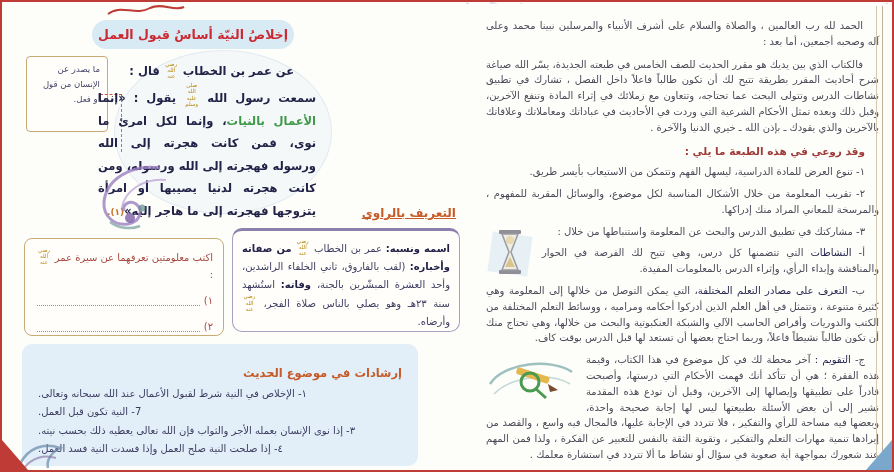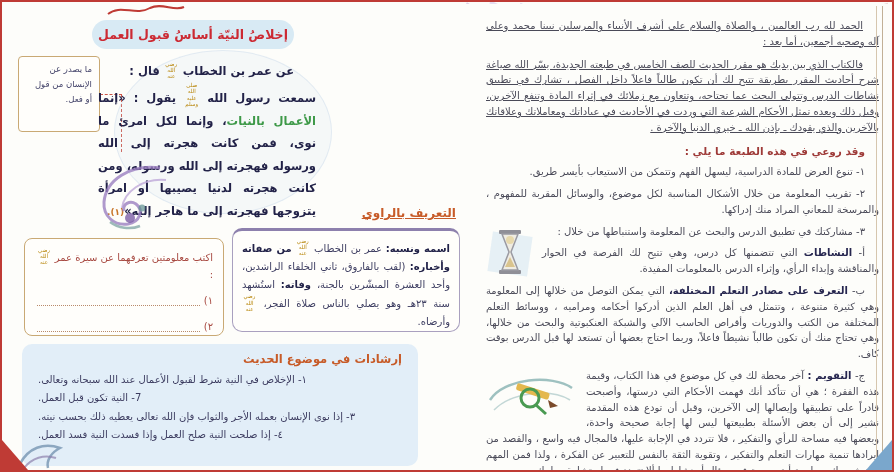--- a/index.html
+++ b/index.html
@@ -10,21 +10,21 @@
     font-family:"DejaVu Sans",sans-serif;direction:rtl;
   }
   
   .page-left{position:absolute;left:4px;top:2px;width:454px;height:466px;background:#fdfdfa;}
   .title-bubble{
     position:absolute;left:86px;top:16px;width:202px;height:29px;
     background:#d8eaf4;border-radius:15px;display:flex;align-items:center;justify-content:center;
   }
   .title-bubble span{color:#cc2a33;font-weight:bold;font-size:12.5px;}
   .margin-box{
-    position:absolute;left:12px;top:52px;width:82px;height:76px;
+    position:absolute;left:20px;top:52px;width:82px;height:76px;
     border:1px solid #c9a974;border-radius:4px;background:#fffefb;
     padding:5px 7px;font-size:8.5px;line-height:1.75;color:#44446a;text-align:right;direction:rtl;
   }
   .dash-h{position:absolute;left:94px;top:90px;width:22px;border-top:1px dashed #cc5548;}
   .dash-v{position:absolute;left:115px;top:90px;height:58px;border-left:1px dashed #cc5548;}
   .watermark-circle{
     position:absolute;left:108px;top:46px;width:218px;height:164px;border-radius:50%;
     background:rgba(205,225,242,.16);border:1px solid rgba(175,198,224,.28);
   }
   .hadith{
@@ -52,21 +52,21 @@
   .activity-box{
     position:absolute;left:18px;top:234px;width:200px;height:98px;
     border:1px solid #c9a974;border-radius:8px;background:#fffefb;
     padding:8px 10px;direction:rtl;font-size:10px;line-height:1.7;color:#a84a42;text-align:right;
   }
   .dotted-row{display:flex;align-items:flex-end;direction:rtl;margin-top:9px;}
   .dotted-row .num{flex:0 0 auto;font-size:10px;color:#a84a42;}
   .dotted-row .dots{flex:1 1 auto;border-bottom:1px dotted #b98a6a;margin:0 4px 3px 2px;height:8px;}
   .guidance-box{
     position:absolute;left:16px;top:340px;width:396px;height:122px;
-    background:#e2eef8;border-radius:10px;padding:8px 16px 6px;direction:rtl;
+    background:#e2eef8;border-radius:10px;padding:22px 16px 6px;direction:rtl;
   }
   .guidance-heading{color:#c75b28;font-weight:bold;font-size:11.5px;text-align:right;margin-bottom:5px;}
   .guidance-item{font-size:10px;color:#3c3c60;line-height:1.84;text-align:left;}
   
   .corner-red-tri{
     position:absolute;left:0;bottom:0;width:0;height:0;
     border-bottom:30px solid #bf3b35;border-right:26px solid transparent;
   }
   .corner-blue-tri{
     position:absolute;right:0;bottom:0;width:0;height:0;
@@ -74,24 +74,24 @@
   }
   .swirl-bl{position:absolute;left:12px;top:430px;}
   .top-squiggle{position:absolute;left:100px;top:0;}
   
   .page-right{
     position:absolute;left:458px;top:2px;width:434px;height:466px;
     border-right:1px solid #c6c6c6;background:#fdfdfa;
     padding:14px 14px 4px 26px;direction:rtl;
     font-size:10px;line-height:1.58;color:#4a4a58;text-align:justify;overflow:hidden;
   }
-  .page-right p{margin:0 0 7px;text-indent:16px;text-decoration:underline;}
+  .page-right p{margin:0 0 7px;text-indent:16px;}
   .edition-heading{color:#9e3a38;font-weight:bold;margin:6px 0 5px;text-indent:14px;font-size:10.5px;}
   .rp-item{margin:0 0 6px;text-indent:14px;}
-  .lbl{font-weight:bold;color:#26264f;}
+  .lbl{font-weight:normal;color:#26264f;}
   .float-img{float:left;margin:2px 8px 2px 0;}
   .vline1{position:absolute;left:874px;top:4px;height:464px;width:1px;background:#d6c6ae;}
   .vline2{position:absolute;left:880px;top:4px;height:464px;width:1px;background:#c2b097;}
   .ornament-tl{position:absolute;left:458px;top:0;pointer-events:none;}
   .ornament-tr{position:absolute;right:2px;top:0;pointer-events:none;}
 </style>
 </head>
 <body>
 
 <div class="stage">

